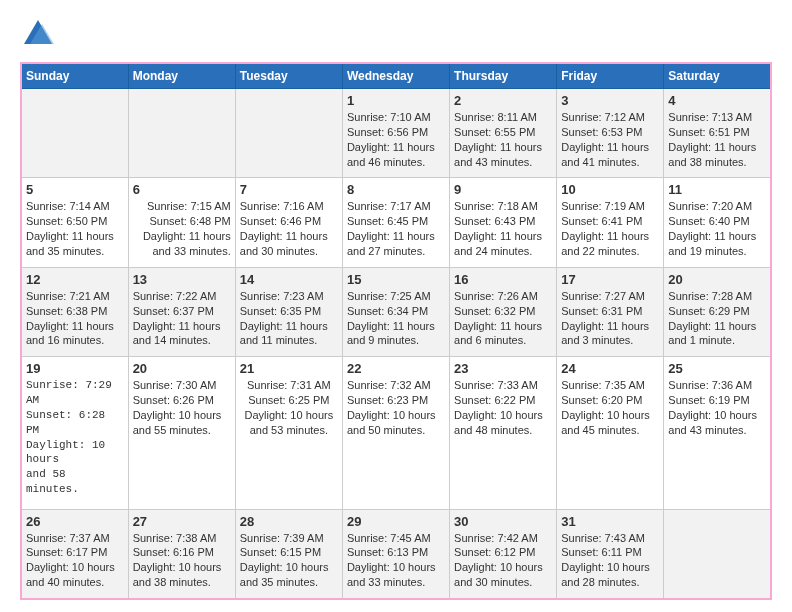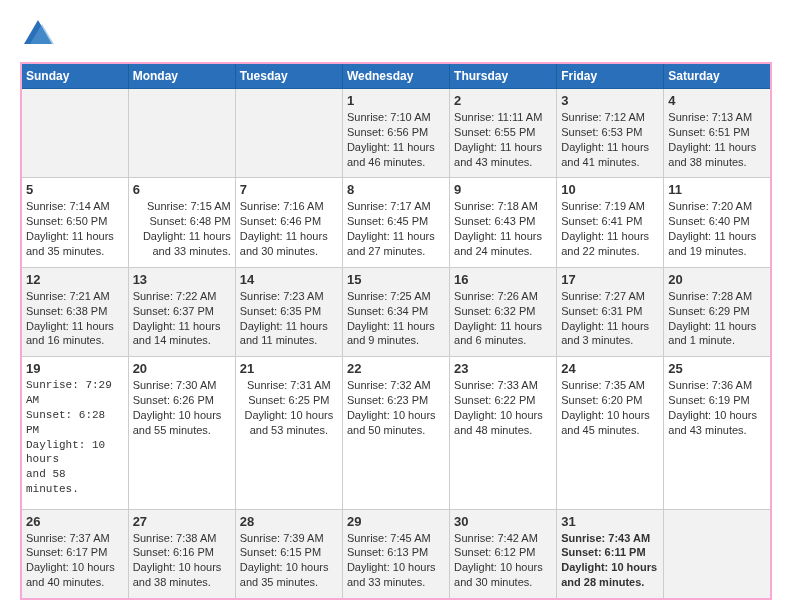--- a/index.html
+++ b/index.html
@@ -146,21 +146,21 @@
           <td class="empty-cell"></td>
           <td>
             <span class="day-number">1</span>
             <div class="day-info" style="white-space: pre-line;">Sunrise: 7:10 AM
 Sunset: 6:56 PM
 Daylight: 11 hours
 and 46 minutes.</div>
           </td>
           <td>
             <span class="day-number">2</span>
-            <div class="day-info" style="white-space: pre-line;">Sunrise: 11:11 AM
+            <div class="day-info" style="white-space: pre-line;">Sunrise: 8:11 AM
 Sunset: 6:55 PM
 Daylight: 11 hours
 and 43 minutes.</div>
           </td>
           <td>
             <span class="day-number">3</span>
             <div class="day-info" style="white-space: pre-line;">Sunrise: 7:12 AM
 Sunset: 6:53 PM
 Daylight: 11 hours
 and 41 minutes.</div>
@@ -357,21 +357,21 @@
           </td>
           <td>
             <span class="day-number">30</span>
             <div class="day-info" style="white-space: pre-line;">Sunrise: 7:42 AM
 Sunset: 6:12 PM
 Daylight: 10 hours
 and 30 minutes.</div>
           </td>
           <td>
             <span class="day-number">31</span>
-            <div class="day-info" style="white-space: pre-line; font-weight: bold;">Sunrise: 7:43 AM
+            <div class="day-info" style="white-space: pre-line;">Sunrise: 7:43 AM
 Sunset: 6:11 PM
 Daylight: 10 hours
 and 28 minutes.</div>
           </td>
           <td class="empty-cell"></td>
         </tr>
       </tbody>
   </table>
 </div>
 

